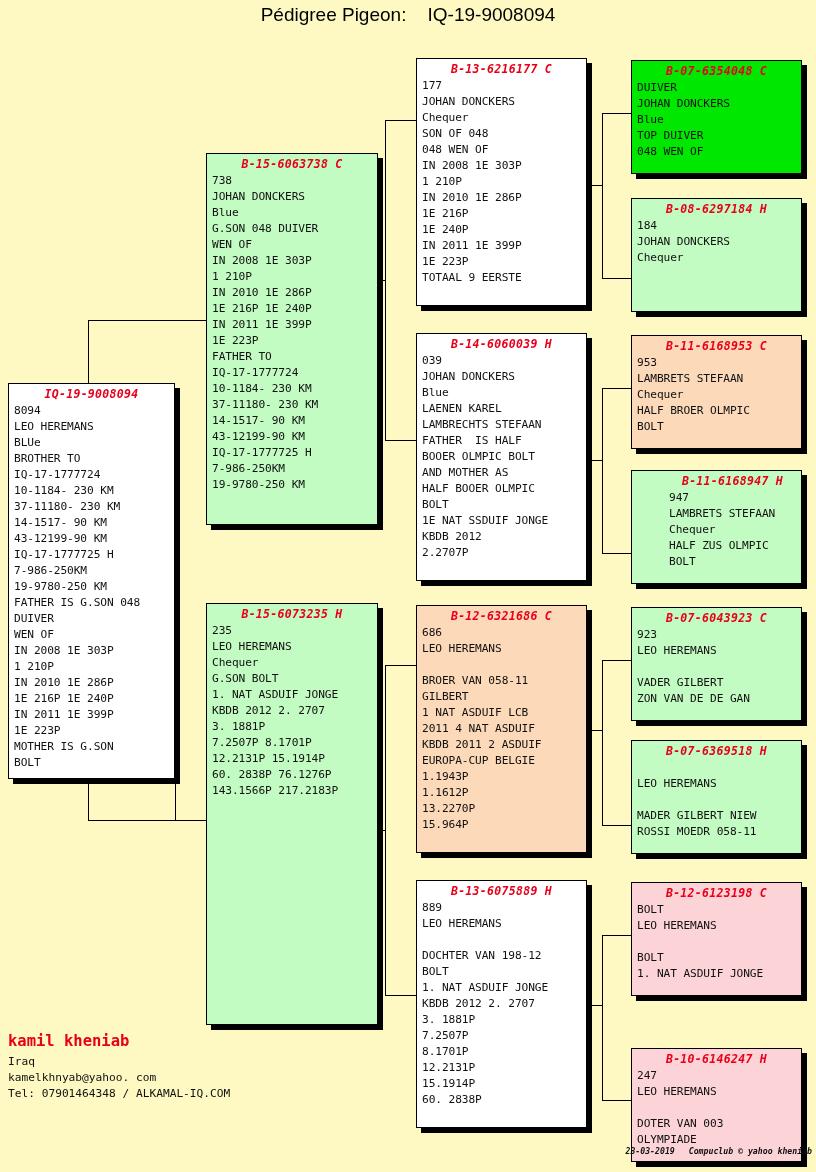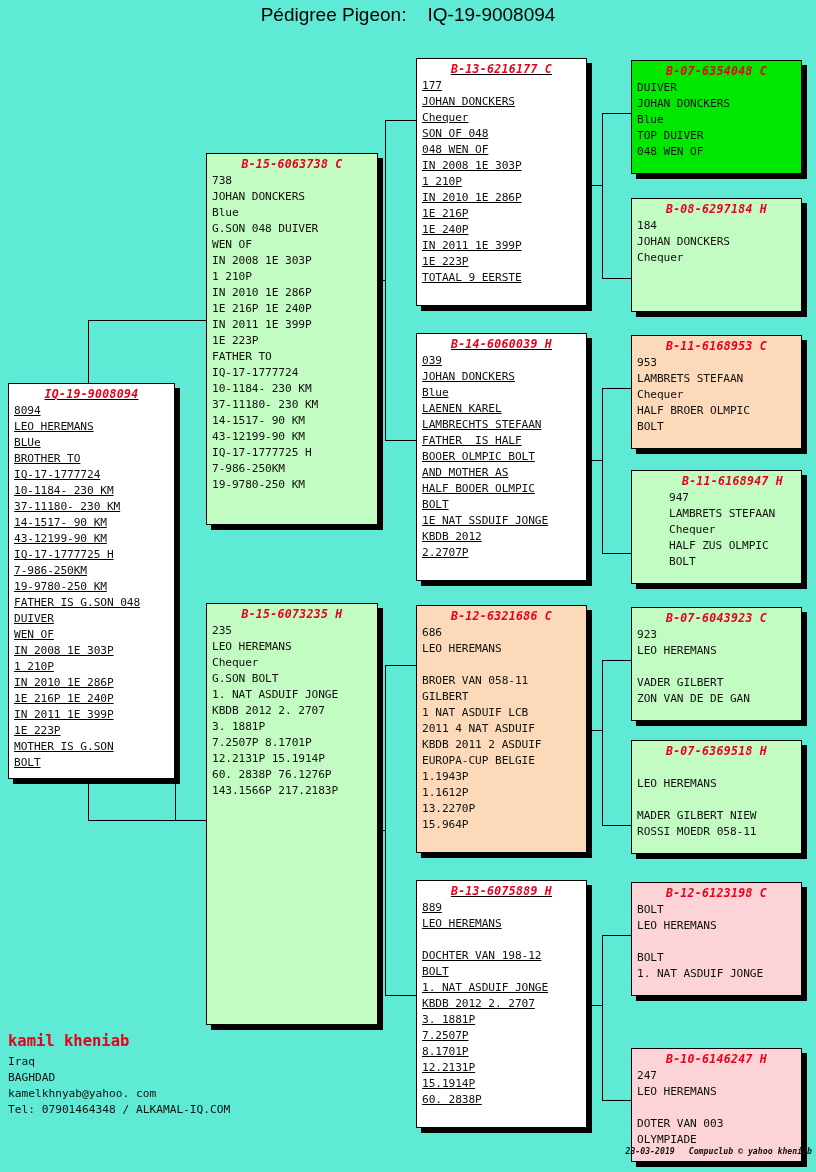--- a/index.html
+++ b/index.html
@@ -6,21 +6,21 @@
   html, body {
     margin: 0; padding: 0;
     background: #ffffff;
     font-family: "DejaVu Sans Mono", "Liberation Mono", monospace;
   }
   #page {
     position: relative;
     width: 816px;
     height: 1172px;
     overflow: hidden;
-    background: #5eead4;
+    background: #fef9c3;
   }
   #page-title {
     position: absolute;
     left: 0; top: 4px;
     width: 816px;
     text-align: center;
     font-family: "Liberation Sans", sans-serif;
     font-size: 19px;
     color: #000000;
     letter-spacing: 0px;
@@ -53,21 +53,21 @@
     padding: 0 0 0 5px;
     font-family: "DejaVu Sans Mono", "Liberation Mono", monospace;
     font-size: 11.2px;
     line-height: 16px;
     color: #111111;
     white-space: pre;
     letter-spacing: -0.1px;
   }
 
   
-  .bg-white   { background: #ffffff; text-decoration: underline; }
+  .bg-white   { background: #ffffff; }
   .bg-lgreen  { background: #c3fcc3; }
   .bg-green   { background: #00e800; }
   .bg-peach   { background: #fcd9b8; }
   .bg-pink    { background: #fcd3d6; }
 
   
   .conn {
     position: absolute;
     background: #000000;
   }
@@ -358,21 +358,20 @@
     <span class="lines">247
 LEO HEREMANS
 
 DOTER VAN 003
 OLYMPIADE</span>
   </div>
 
   <div id="owner">
     <div class="oname">kamil kheniab</div>
     <div class="oline">Iraq</div>
-    <div class="oline">BAGHDAD</div>
     <div class="oline">kamelkhnyab@yahoo. com</div>
     <div class="oline">Tel: 07901464348 / ALKAMAL-IQ.COM</div>
   </div>
 
   <div id="footer">
     <span class="f-date">23-03-2019</span><span class="f-credit">Compuclub © yahoo kheniab</span>
   </div>
 
 </div>
 

